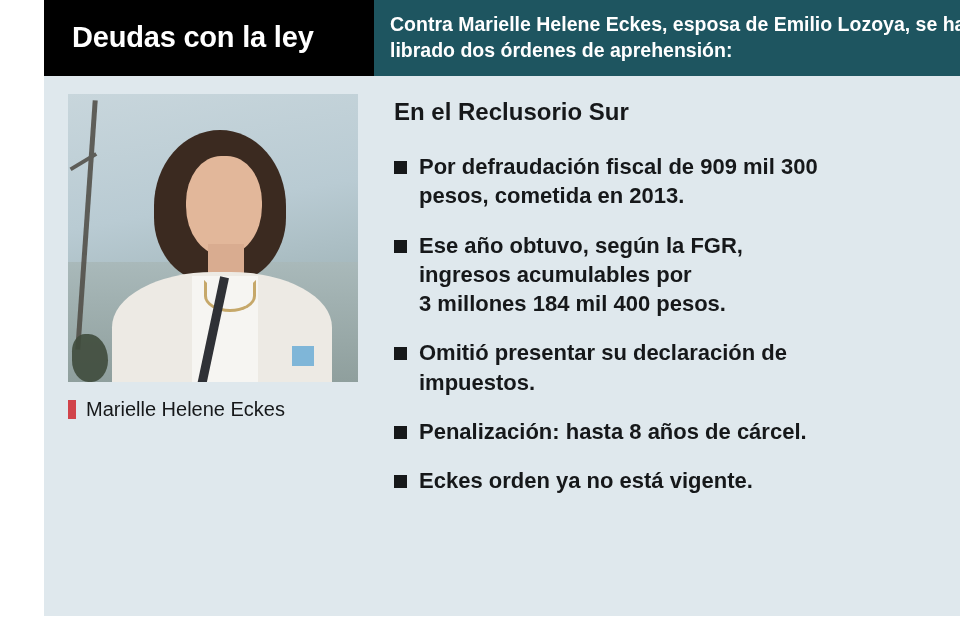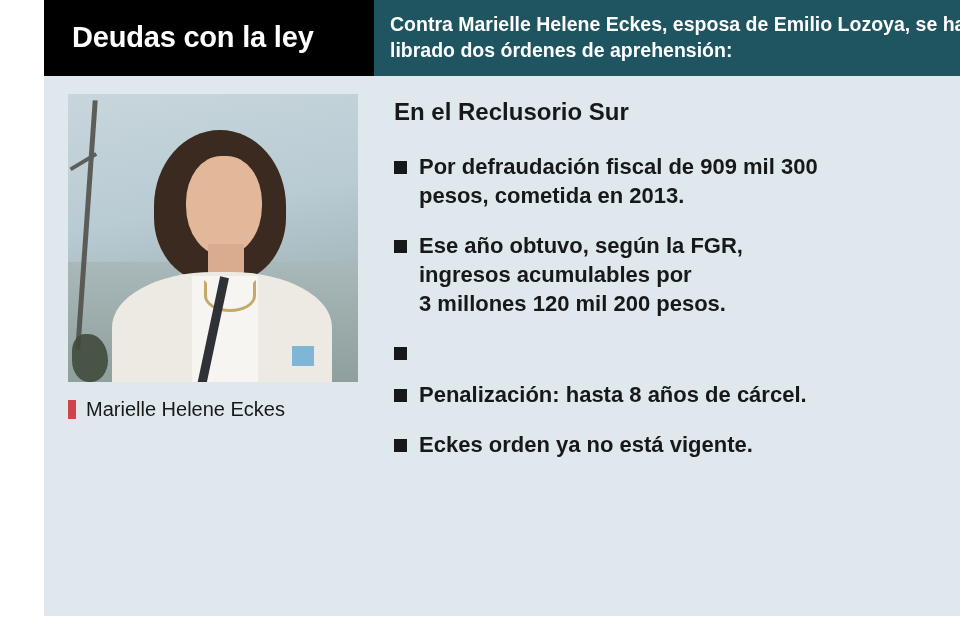--- a/index.html
+++ b/index.html
@@ -303,24 +303,26 @@
       <ul class="bullets">
         <li class="bullet-item">
           <span class="bullet-square"></span>
           <span class="bullet-text">Por defraudación fiscal de 909 mil 300
 pesos, cometida en 2013.</span>
         </li>
         <li class="bullet-item">
           <span class="bullet-square"></span>
           <span class="bullet-text">Ese año obtuvo, según la FGR,
 ingresos acumulables por
-3 millones 120 mil 200 pesos.</span>
-        </li>
-        <li class="bullet-item">
-          <span class="bullet-square"></span>
+3 millones 184 mil 400 pesos.</span>
+        </li>
+        <li class="bullet-item">
+          <span class="bullet-square"></span>
+          <span class="bullet-text">Omitió presentar su declaración de
+impuestos.</span>
         </li>
         <li class="bullet-item">
           <span class="bullet-square"></span>
           <span class="bullet-text">Penalización: hasta 8 años de cárcel.</span>
         </li>
         <li class="bullet-item">
           <span class="bullet-square"></span>
           <span class="bullet-text">Eckes orden ya no está vigente.</span>
         </li>
       </ul>

